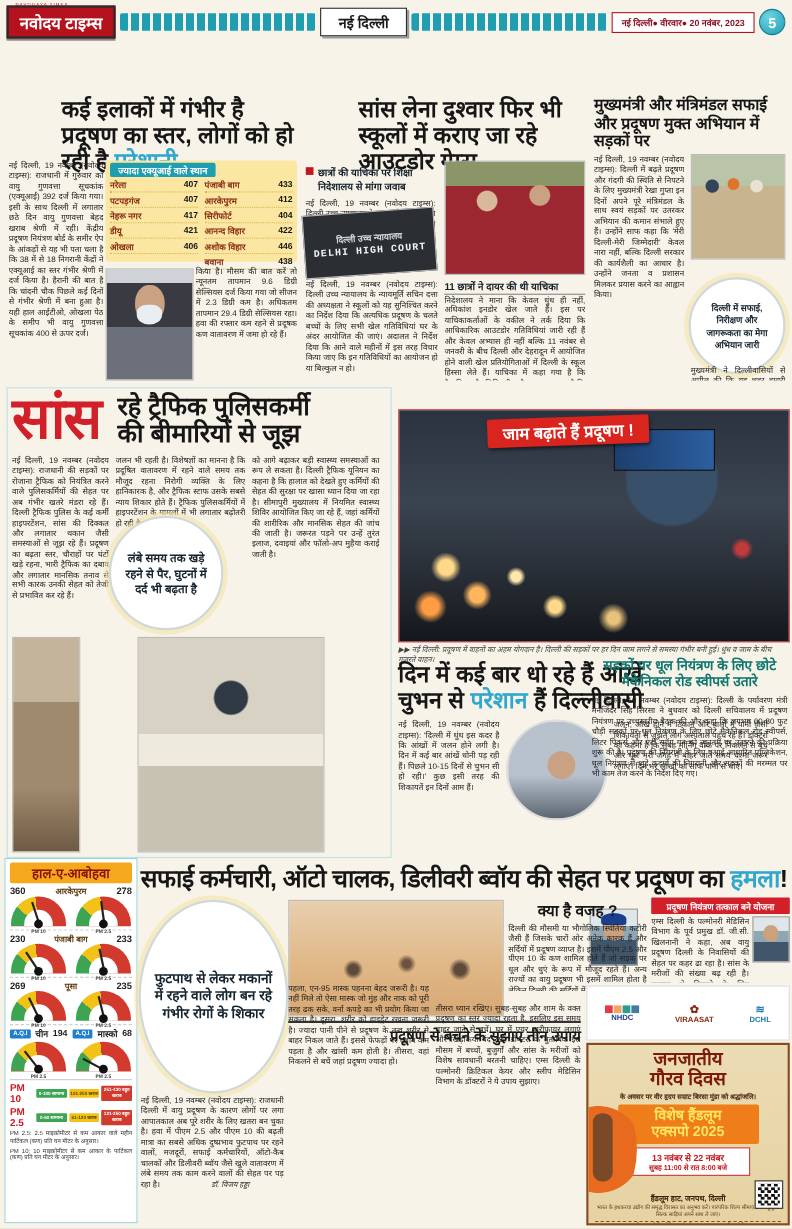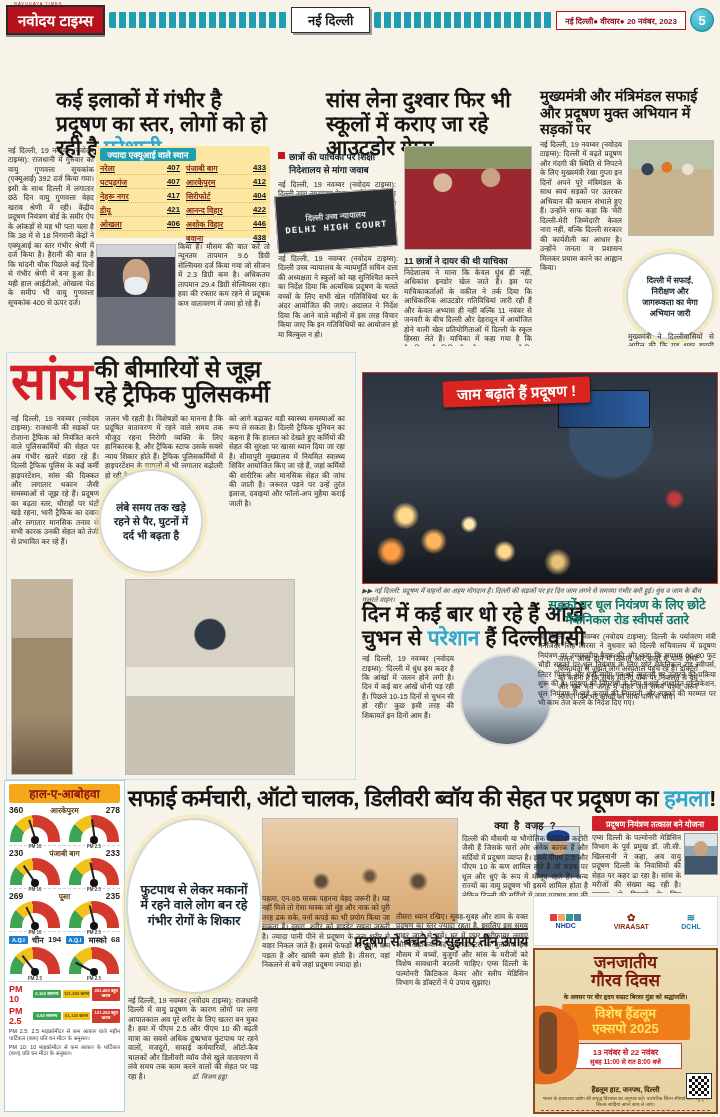--- a/index.html
+++ b/index.html
@@ -32,21 +32,21 @@
   .secA-col1 { position:absolute; left:8px; top:88px; width:262px; height:258px; }
   .secA-col2 { position:absolute; left:278px; top:88px; width:254px; height:258px; }
   .secA-col3 { position:absolute; left:540px; top:88px; width:174px; height:258px; }
   .h2col { font-size:21px;margin-left:48px; }
   .h3col { font-size:14.5px; }
 
   
   .aqi-table { position:absolute; left:96px; top:146px; width:174px; height:92px; background:#fbe7a1; border-radius:3px; padding:2px 4px; }
   .aqi-title { background:#1f9eb2; color:#fff; font-weight:bold; font-size:8.5px; text-align:center; border-radius:2px; padding:1px 2px; width:96px; }
   .aqi-cols { display:flex; gap:6px; }
-  .aqi-c { flex:1;text-decoration:underline; }
+  .aqi-c { flex:1; }
   .aqi-row { display:flex; justify-content:space-between; font-size:7.8px; padding:1.5px 0; border-bottom:1px dotted #d9b659; }
   .aqi-row .n { color:#8a2c14; font-weight:bold; }
   .aqi-row .v { color:#111; font-weight:bold; }
 
   
   .pull-circle { position:absolute; background:#fff; border:2px solid #cfd8da; border-radius:50%; display:flex; align-items:center; justify-content:center; text-align:center; font-weight:bold; color:#15242e; box-shadow:0 0 0 4px rgba(244,225,160,.55); }
 
   
   .saans-wrap { position:absolute; left:6px; top:352px; width:350px; height:428px; border:1px solid #bfe0e8; padding:4px; }
   .saans-big { color:#d2202a; font-weight:bold; font-size:52px; line-height:.95; letter-spacing:-2px; }
@@ -100,21 +100,21 @@
   
   .bottom-banner { position:absolute; left:128px; top:782px; width:588px; font-weight:bold; font-size:22.5px; color:#161616; letter-spacing:-.5px; white-space:nowrap; }
   .foot-circle { position:absolute; left:126px; top:818px; width:136px; height:176px; font-size:12.5px; line-height:1.25; padding:10px; }
   .bl-col { position:absolute; left:128px; top:996px; width:130px; height:116px; }
   .dust-photo { position:absolute; left:262px; top:818px; width:196px; height:106px;
      background:radial-gradient(circle at 30% 60%, #5d4a3a 0 3%, transparent 6%),
        radial-gradient(circle at 55% 55%, #6b5340 0 3%, transparent 7%),
        radial-gradient(circle at 80% 60%, #5d4a3a 0 3%, transparent 6%),
        linear-gradient(180deg,#e8cfae,#e0b888 55%,#d8a873); }
   .vajah-col { position:absolute; left:462px; top:818px; width:126px; height:76px; }
-  .vajah-t { text-align:center; font-weight:bold; font-size:10px; color:#161616;font-family:Liberation Mono, monospace; }
+  .vajah-t { text-align:center; font-weight:bold; font-size:14px; color:#161616; }
   .yojana-col { position:absolute; left:592px; top:816px; width:126px; height:78px; }
   .yojana-t { background:#d2202a; color:#fff; font-weight:bold; font-size:8px; text-align:center; padding:2px 1px; border-radius:1px; }
   .upay-t { position:absolute; left:262px; top:928px; width:266px; text-align:right; font-weight:bold; font-size:13.5px; color:#161616; border-top:2px solid #333; padding-top:2px; }
   .upay-c1 { position:absolute; left:262px; top:894px; width:128px; height:162px; }
   .upay-c2 { position:absolute; left:396px; top:912px; width:132px; height:162px; }
 
   .portrait { border:1px solid #999; background:linear-gradient(180deg,#dfe6ea 0 30%, #8fa6b5 30% 55%, #41566b 55% 100%); position:relative; }
   .portrait::before { content:""; position:absolute; left:50%; top:18%; transform:translateX(-50%); width:45%; height:38%; border-radius:50% 50% 45% 45%; background:#caa27e; }
   .portrait.turban::after { content:""; position:absolute; left:50%; top:6%; transform:translateX(-50%); width:55%; height:22%; border-radius:50% 50% 20% 20%; background:#1b3f8f; }
 
@@ -250,25 +250,25 @@
     <h2 class="colhead h3col">मुख्यमंत्री और मंत्रिमंडल सफाई और प्रदूषण मुक्त अभियान में सड़कों पर</h2>
     <div class="bodytext" style="position:absolute;left:0;top:52px;width:82px;height:206px;">नई दिल्ली, 19 नवम्बर (नवोदय टाइम्स): दिल्ली में बढ़ते प्रदूषण और गंदगी की स्थिति से निपटने के लिए मुख्यमंत्री रेखा गुप्ता इन दिनों अपने पूरे मंत्रिमंडल के साथ स्वयं सड़कों पर उतरकर अभियान की कमान संभाले हुए हैं। उन्होंने साफ कहा कि 'मेरी दिल्ली-मेरी जिम्मेदारी' केवल नारा नहीं, बल्कि दिल्ली सरकार की कार्यशैली का आधार है। उन्होंने जनता व प्रशासन मिलकर प्रयास करने का आह्वान किया।</div>
     <div class="photo cm-photo" style="left:88px;top:52px;width:86px;height:96px;"></div>
     <div class="pull-circle" style="left:86px;top:164px;width:88px;height:88px;font-size:8px;padding:8px;">
       <span>दिल्ली में सफाई, निरीक्षण और जागरूकता का मेगा अभियान जारी</span>
     </div>
     <div class="bodytext" style="position:absolute;left:88px;top:244px;width:86px;height:14px;">मुख्यमंत्री ने दिल्लीवासियों से अपील की कि यह शहर हमारी साझा धरोहर है और हर नागरिक का योगदान स्वच्छ भविष्य की पहेली को बेहद महत्वपूर्ण बना देता है। अभियान में पूरी कैबिनेट शामिल है और मंत्री अपने-अपने इलाकों में सफाई का जायजा ले रहे हैं।</div>
   </section>
 
   <section class="saans-wrap">
-    <div style="display:flex;gap:4px;align-items:flex-start;">
+    <div style="display:flex;gap:16px;align-items:flex-start;">
       <div class="saans-big">सांस</div>
       <div>
+        <div class="saans-rest">रहे ट्रैफिक पुलिसकर्मी</div>
         <div class="saans-rest">की बीमारियों से जूझ</div>
-        <div class="saans-rest">रहे ट्रैफिक पुलिसकर्मी</div>
       </div>
     </div>
     <div style="position:relative;margin-top:6px;display:flex;gap:6px;">
       <div class="bodytext" style="width:88px;height:300px;">नई दिल्ली, 19 नवम्बर (नवोदय टाइम्स): राजधानी की सड़कों पर रोजाना ट्रैफिक को नियंत्रित करने वाले पुलिसकर्मियों की सेहत पर अब गंभीर खतरे मंडरा रहे हैं। दिल्ली ट्रैफिक पुलिस के कई कर्मी हाइपरटेंशन, सांस की दिक्कत और लगातार थकान जैसी समस्याओं से जूझ रहे हैं। प्रदूषण का बढ़ता स्तर, चौराहों पर घंटों खड़े रहना, भारी ट्रैफिक का दबाव और लगातार मानसिक तनाव से सभी कारक उनकी सेहत को तेजी से प्रभावित कर रहे हैं।</div>
       <div class="bodytext" style="width:118px;height:130px;">जलन भी रहती है। विशेषज्ञों का मानना है कि प्रदूषित वातावरण में रहने वाले समय तक मौजूद रहना निरोगी व्यक्ति के लिए हानिकारक है, और ट्रैफिक स्टाफ उसके सबसे न्याय शिकार होते हैं। ट्रैफिक पुलिसकर्मियों में हाइपरटेंशन के मामलों में भी लगातार बढ़ोतरी हो रही है।</div>
       <div class="bodytext" style="width:116px;height:300px;">को आगे बढ़ाकर बड़ी स्वास्थ्य समस्याओं का रूप ले सकता है। दिल्ली ट्रैफिक यूनियन का कहना है कि हालात को देखते हुए कर्मियों की सेहत की सुरक्षा पर खासा ध्यान दिया जा रहा है। सीमापुरी मुख्यालय में नियमित स्वास्थ्य शिविर आयोजित किए जा रहे हैं, जहां कर्मियों की शारीरिक और मानसिक सेहत की जांच की जाती है। जरूरत पड़ने पर उन्हें तुरंत इलाज, दवाइयां और फॉलो-अप मुहैया कराई जाती है।</div>
     </div>
     <div class="pull-circle" style="left:92px;top:116px;width:104px;height:104px;font-size:10.5px;padding:8px;">
       <span>लंबे समय तक खड़े रहने से पैर, घुटनों में दर्द भी बढ़ता है</span>
     </div>

